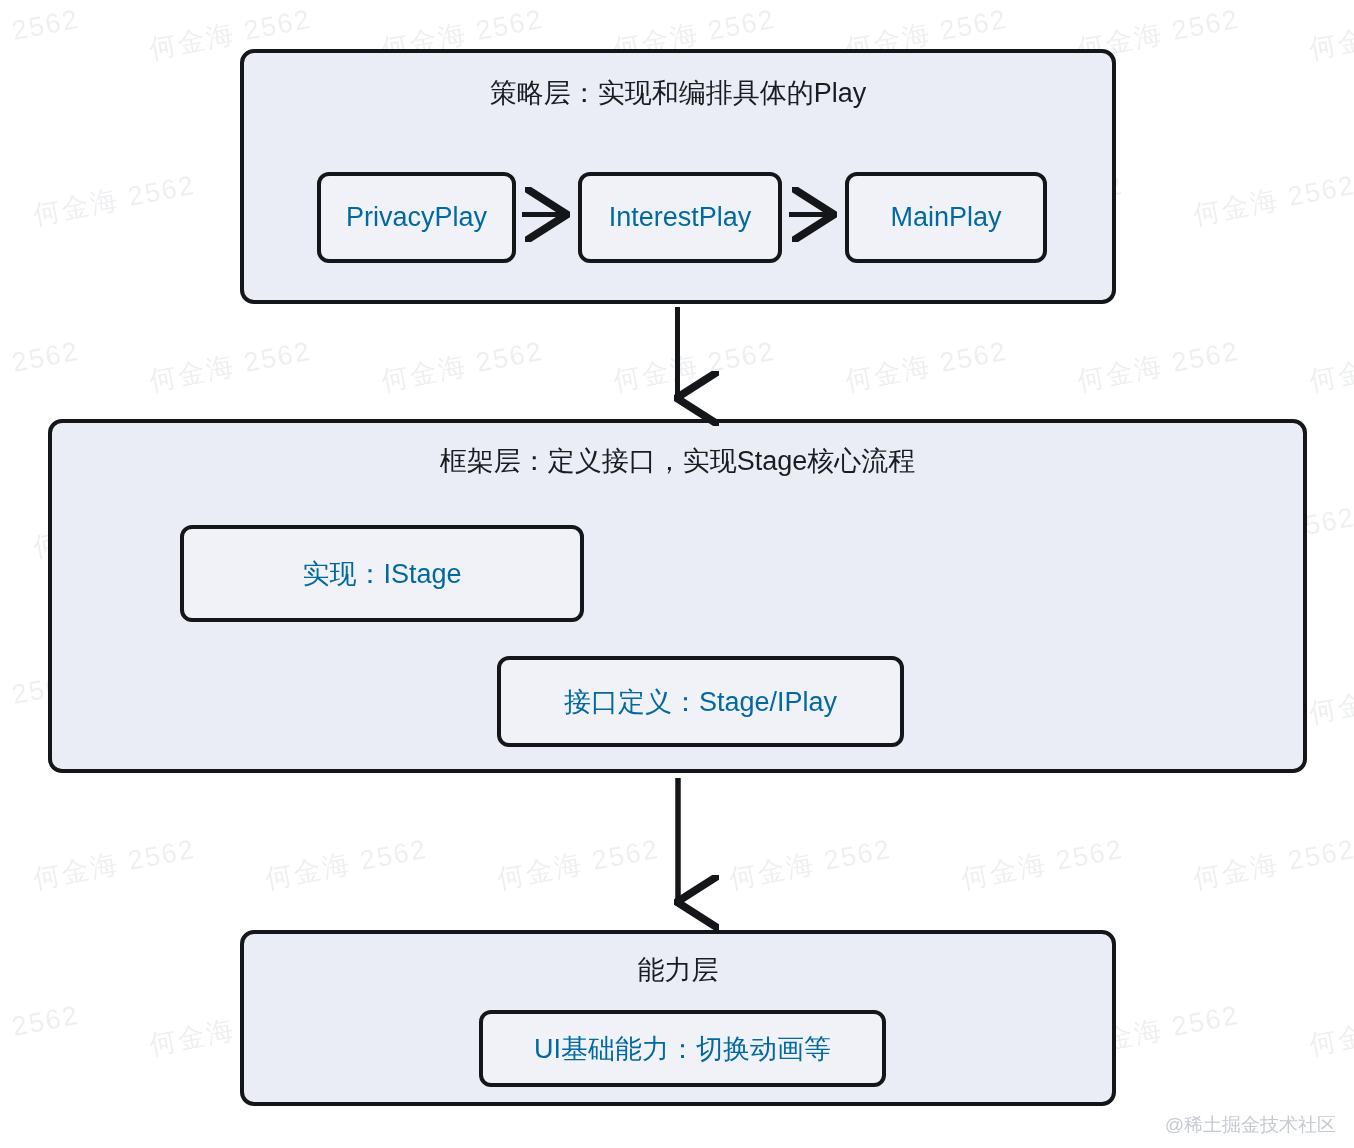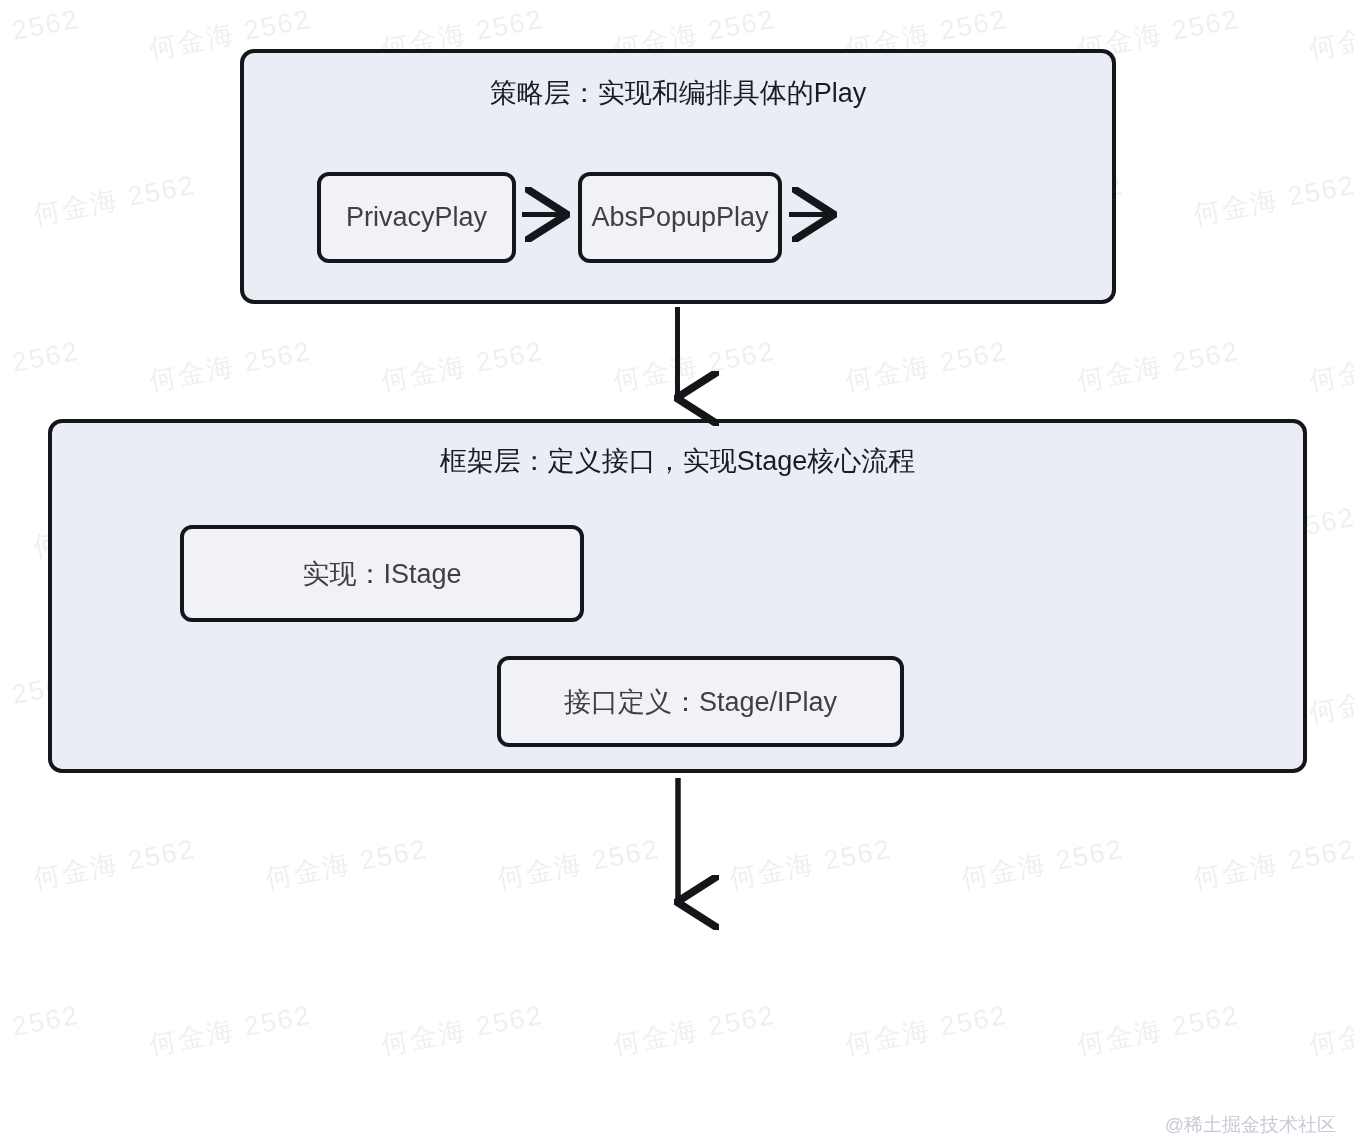--- a/index.html
+++ b/index.html
@@ -68,21 +68,21 @@
     position: absolute;
     background: #f0f2f8;
     border: 4px solid #14161a;
     border-radius: 12px;
     box-sizing: border-box;
     display: flex;
     align-items: center;
     justify-content: center;
     text-align: center;
     font-size: 27px;
-    color: #404040;
+    color: #0369a1;
     white-space: nowrap;
   }
 
   
   #arrow-layer {
     position: absolute;
     left: 0; top: 0;
     width: 1354px;
     height: 1148px;
     z-index: 3;
@@ -151,33 +151,39 @@
     <div class="wm" style="left: 1508px; top: 1162px;">何金海 2562</div>
   </div>
 
 <div id="diagram">
 
   <div class="panel" style="left:240px; top:49px; width:876px; height:255px;">
     <div class="panel-title" style="top:24px;">策略层：实现和编排具体的Play</div>
 
     <div class="node" style="left:73px; top:119px; width:199px; height:91px;">PrivacyPlay</div>
 
-    <div class="node" style="left:334px; top:119px; width:204px; height:91px;">AbsPopupPlay</div>
-
+    <div class="node" style="left:334px; top:119px; width:204px; height:91px;">InterestPlay</div>
+
+    <div class="node" style="left:601px; top:119px; width:202px; height:91px;">MainPlay</div>
   </div>
 
   <div class="panel" style="left:48px; top:419px; width:1259px; height:354px;">
     <div class="panel-title" style="top:22px;">框架层：定义接口，实现Stage核心流程</div>
 
     <div class="node" style="left:128px; top:102px; width:404px; height:97px;">实现：IStage</div>
 
 
     <div class="node" style="left:445px; top:233px; width:407px; height:91px;">接口定义：Stage/IPlay</div>
   </div>
 
+  <div class="panel" style="left:240px; top:930px; width:876px; height:176px;">
+    <div class="panel-title" style="top:20px;">能力层</div>
+
+    <div class="node" style="left:235px; top:76px; width:407px; height:77px;">UI基础能力：切换动画等</div>
+  </div>
 
 </div>
 
 <svg id="arrow-layer" viewBox="0 0 1354 1148">
   <defs>
     <marker id="ah-down" markerWidth="11" markerHeight="9" refX="5.5" refY="8.2" orient="auto" markerUnits="strokeWidth">
       <path d="M0.4,0.4 L5.5,8.4 L10.6,0.4" fill="none" stroke="#14161a" stroke-width="1.55" stroke-linecap="square" stroke-linejoin="miter"></path>
     </marker>
     <marker id="ah-right" markerWidth="9" markerHeight="11" refX="8.2" refY="5.5" orient="auto" markerUnits="strokeWidth">
       <path d="M0.4,0.4 L8.4,5.5 L0.4,10.6" fill="none" stroke="#14161a" stroke-width="1.55" stroke-linecap="square" stroke-linejoin="miter"></path>

